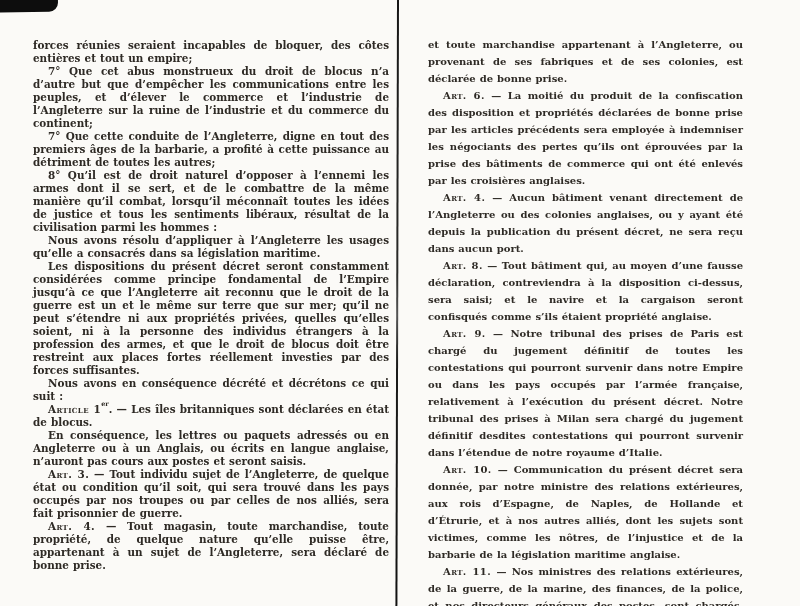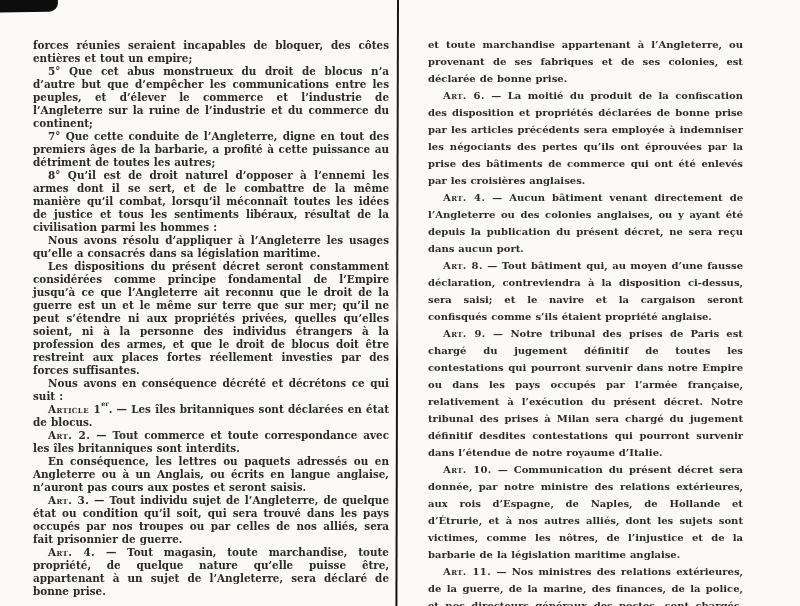--- a/index.html
+++ b/index.html
@@ -56,28 +56,27 @@
   .separator .bar-long  { width: 33px; height: 2px; background: #33312d; }
 </style>
 </head>
 <body style="background: rgb(251, 250, 247); color: rgb(46, 42, 37);">
 
 <div class="corner-mark"></div>
 <div class="gutter-line"></div>
 
 <div class="col col-left" id="col-left">
     <p class=""><span>forces réunies seraient incapables de bloquer, des côtes entières et tout un empire;</span></p>
-    <p class="indent"><span>5° Que cet abus monstrueux du droit de blocus n’a d’autre but que d’empêcher les communications entre les peuples, et d’élever le commerce et l’industrie de l’Angleterre sur la ruine de l’industrie et du commerce du continent;</span></p>
+    <p class="indent"><span>7° Que cet abus monstrueux du droit de blocus n’a d’autre but que d’empêcher les communications entre les peuples, et d’élever le commerce et l’industrie de l’Angleterre sur la ruine de l’industrie et du commerce du continent;</span></p>
     <p class="indent"><span>7° Que cette conduite de l’Angleterre, digne en tout des premiers âges de la barbarie, a profité à cette puissance au détriment de toutes les autres;</span></p>
     <p class="indent"><span>8° Qu’il est de droit naturel d’opposer à l’ennemi les armes dont il se sert, et de le combattre de la même manière qu’il combat, lorsqu’il méconnaît toutes les idées de justice et tous les sentiments libéraux, résultat de la civilisation parmi les hommes :</span></p>
     <p class="indent"><span>Nous avons résolu d’appliquer à l’Angleterre les usages qu’elle a consacrés dans sa législation maritime.</span></p>
     <p class="indent"><span>Les dispositions du présent décret seront constamment considérées comme principe fondamental de l’Empire jusqu’à ce que l’Angleterre ait reconnu que le droit de la guerre est un et le même sur terre que sur mer; qu’il ne peut s’étendre ni aux propriétés privées, quelles qu’elles soient, ni à la personne des individus étrangers à la profession des armes, et que le droit de blocus doit être restreint aux places fortes réellement investies par des forces suffisantes.</span></p>
     <p class="indent"><span>Nous avons en conséquence décrété et décrétons ce qui suit :</span></p>
     <p class="indent"><span class="scaps">Article 1</span><sup>er</sup><span>. — Les îles britanniques sont déclarées en état de blocus.</span></p>
-    <p class="indent"><span class="scaps">Art. 2.</span><span> — Tout commerce et toute correspondance avec les îles britanniques sont interdits.</span></p>
     <p class="indent"><span>En conséquence, les lettres ou paquets adressés ou en Angleterre ou à un Anglais, ou écrits en langue anglaise, n’auront pas cours aux postes et seront saisis.</span></p>
     <p class="indent"><span class="scaps">Art. 3.</span><span> — Tout individu sujet de l’Angleterre, de quelque état ou condition qu’il soit, qui sera trouvé dans les pays occupés par nos troupes ou par celles de nos alliés, sera fait prisonnier de guerre.</span></p>
     <p class="indent"><span class="scaps">Art. 4.</span><span> — Tout magasin, toute marchandise, toute propriété, de quelque nature qu’elle puisse être, appartenant à un sujet de l’Angleterre, sera déclaré de bonne prise.</span></p>
   </div>
 
 <div class="col col-right">
   <div id="col-right-paras">
       <p class=""><span>et toute marchandise appartenant à l’Angleterre, ou provenant de ses fabriques et de ses colonies, est déclarée de bonne prise.</span></p>
       <p class="indent"><span class="scaps">Art. 6.</span><span> — La moitié du produit de la confiscation des disposition et propriétés déclarées de bonne prise par les articles précédents sera employée à indemniser les négociants des pertes qu’ils ont éprouvées par la prise des bâtiments de commerce qui ont été enlevés par les croisières anglaises.</span></p>
       <p class="indent"><span class="scaps">Art. 4.</span><span> — Aucun bâtiment venant directement de l’Angleterre ou des colonies anglaises, ou y ayant été depuis la publication du présent décret, ne sera reçu dans aucun port.</span></p>

